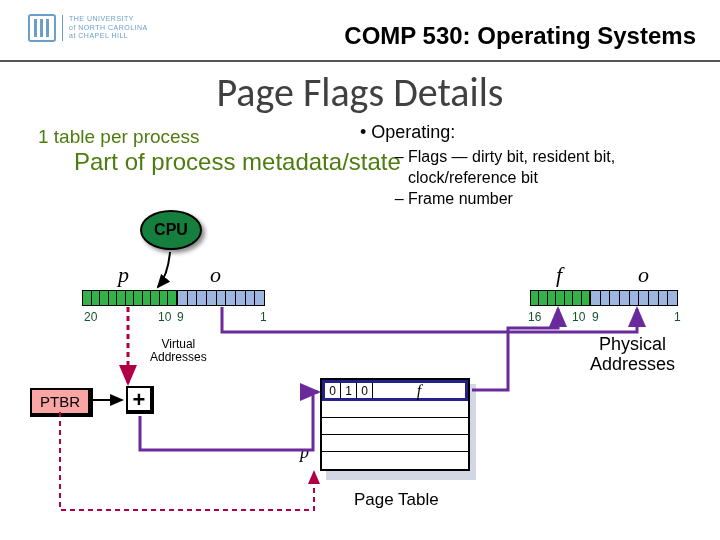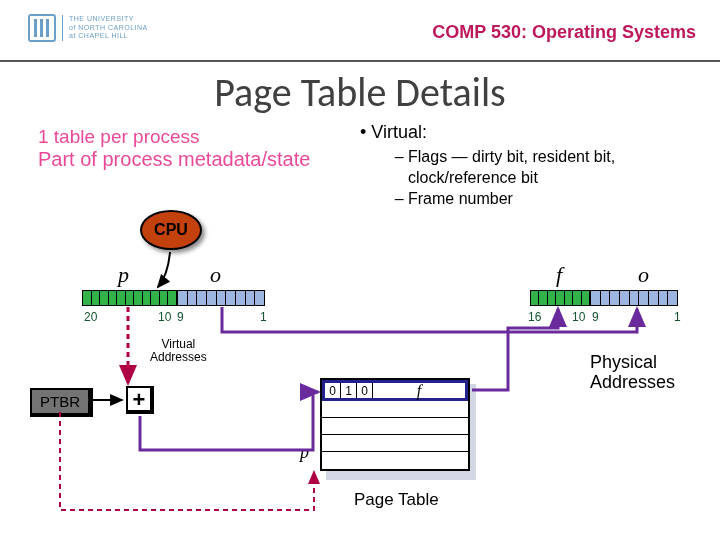--- a/index.html
+++ b/index.html
@@ -47,41 +47,42 @@
     font-size: 7px;
     color: #6a9fc9;
     line-height: 1.2;
     letter-spacing: 0.5px;
   }
   .course-title {
     position: absolute;
     right: 24px;
     top: 22px;
     font-weight: bold;
-    font-size: 18px;
-    color: #be185d;
+    font-size: 24px;
+    color: #000000;
     margin-left: 21px;
   }
   .title {
     text-align: center;
     font-size: 40px;
     color: #404040;
     font-family: "Calibri Light", Calibri, Arial, sans-serif;
     margin-top: 6px;
   }
   .bullet-block {
     position: absolute;
     left: 38px;
     top: 126px;
     font-family: "Comic Sans MS", cursive, sans-serif;
     font-size: 19px;
-    color: #ec4899;
+    color: #4d7c0f;
   }
   .bullet-sub {
-    font-size: 20px;
+    margin-left: 36px;
+    font-size: 24px;
   }
   .contents-block {
     position: absolute;
     left: 360px;
     top: 122px;
     font-size: 18px;
   }
   .contents-block .bull {
     font-size: 18px;
   }
@@ -97,21 +98,21 @@
   }
   
   .cpu {
     position: absolute;
     left: 140px;
     top: 210px;
     width: 62px;
     height: 40px;
     border: 2px solid #000;
     border-radius: 50%;
-    background: #c2410c;
+    background: #15803d;
     text-align: center;
     line-height: 36px;
     font-weight: bold;
     font-size: 16px;
     box-shadow: 3px 3px 4px rgba(0,0,0,0.45);
   }
   
   .lbl {
     position: absolute;
     font-style: italic;
@@ -151,34 +152,35 @@
     position: absolute;
     left: 150px;
     top: 338px;
     font-size: 12px;
     text-align: center;
     line-height: 1.1;
   }
   .pa-label {
     position: absolute;
     left: 590px;
-    top: 353px;
+    top: 335px;
     font-size: 18px;
+    text-align: center;
     line-height: 1.1;
   }
   .ptbr {
     position: absolute;
     left: 30px;
     top: 388px;
     border: 2px solid #000;
     border-right: 5px solid #000;
     border-bottom: 4px solid #000;
     padding: 3px 8px;
     font-size: 15px;
-    background: #737373;
+    background: #fca5a5;
   }
   .plus {
     position: absolute;
     left: 126px;
     top: 386px;
     width: 28px;
     height: 28px;
     border: 2px solid #000;
     border-right: 4px solid #000;
     border-bottom: 4px solid #000;
@@ -245,29 +247,29 @@
     <div class="logo-seal"></div>
     <div class="logo-text">
       <div>THE UNIVERSITY</div>
       <div>of NORTH CAROLINA</div>
       <div>at CHAPEL HILL</div>
     </div>
   </div>
   <div class="course-title">COMP 530: Operating Systems</div>
 </div>
 
-<div class="title">Page Table Details</div>
+<div class="title">Page Flags Details</div>
 
 <div class="bullet-block">
   <div>1 table per process</div>
   <div class="bullet-sub">Part of process metadata/state</div>
 </div>
 
 <div class="contents-block">
-  <span class="bull">• </span><span>Virtual:</span>
+  <span class="bull">• </span><span>Operating:</span>
   <ul>
     <li>Flags — dirty bit, resident bit, clock/reference bit</li>
     <li>Frame number</li>
   </ul>
 </div>
 
 <div class="cpu">CPU</div>
 
 <span class="lbl" style="left:118px; top:262px;">p</span>
 <span class="lbl" style="left:210px; top:262px;">o</span>

